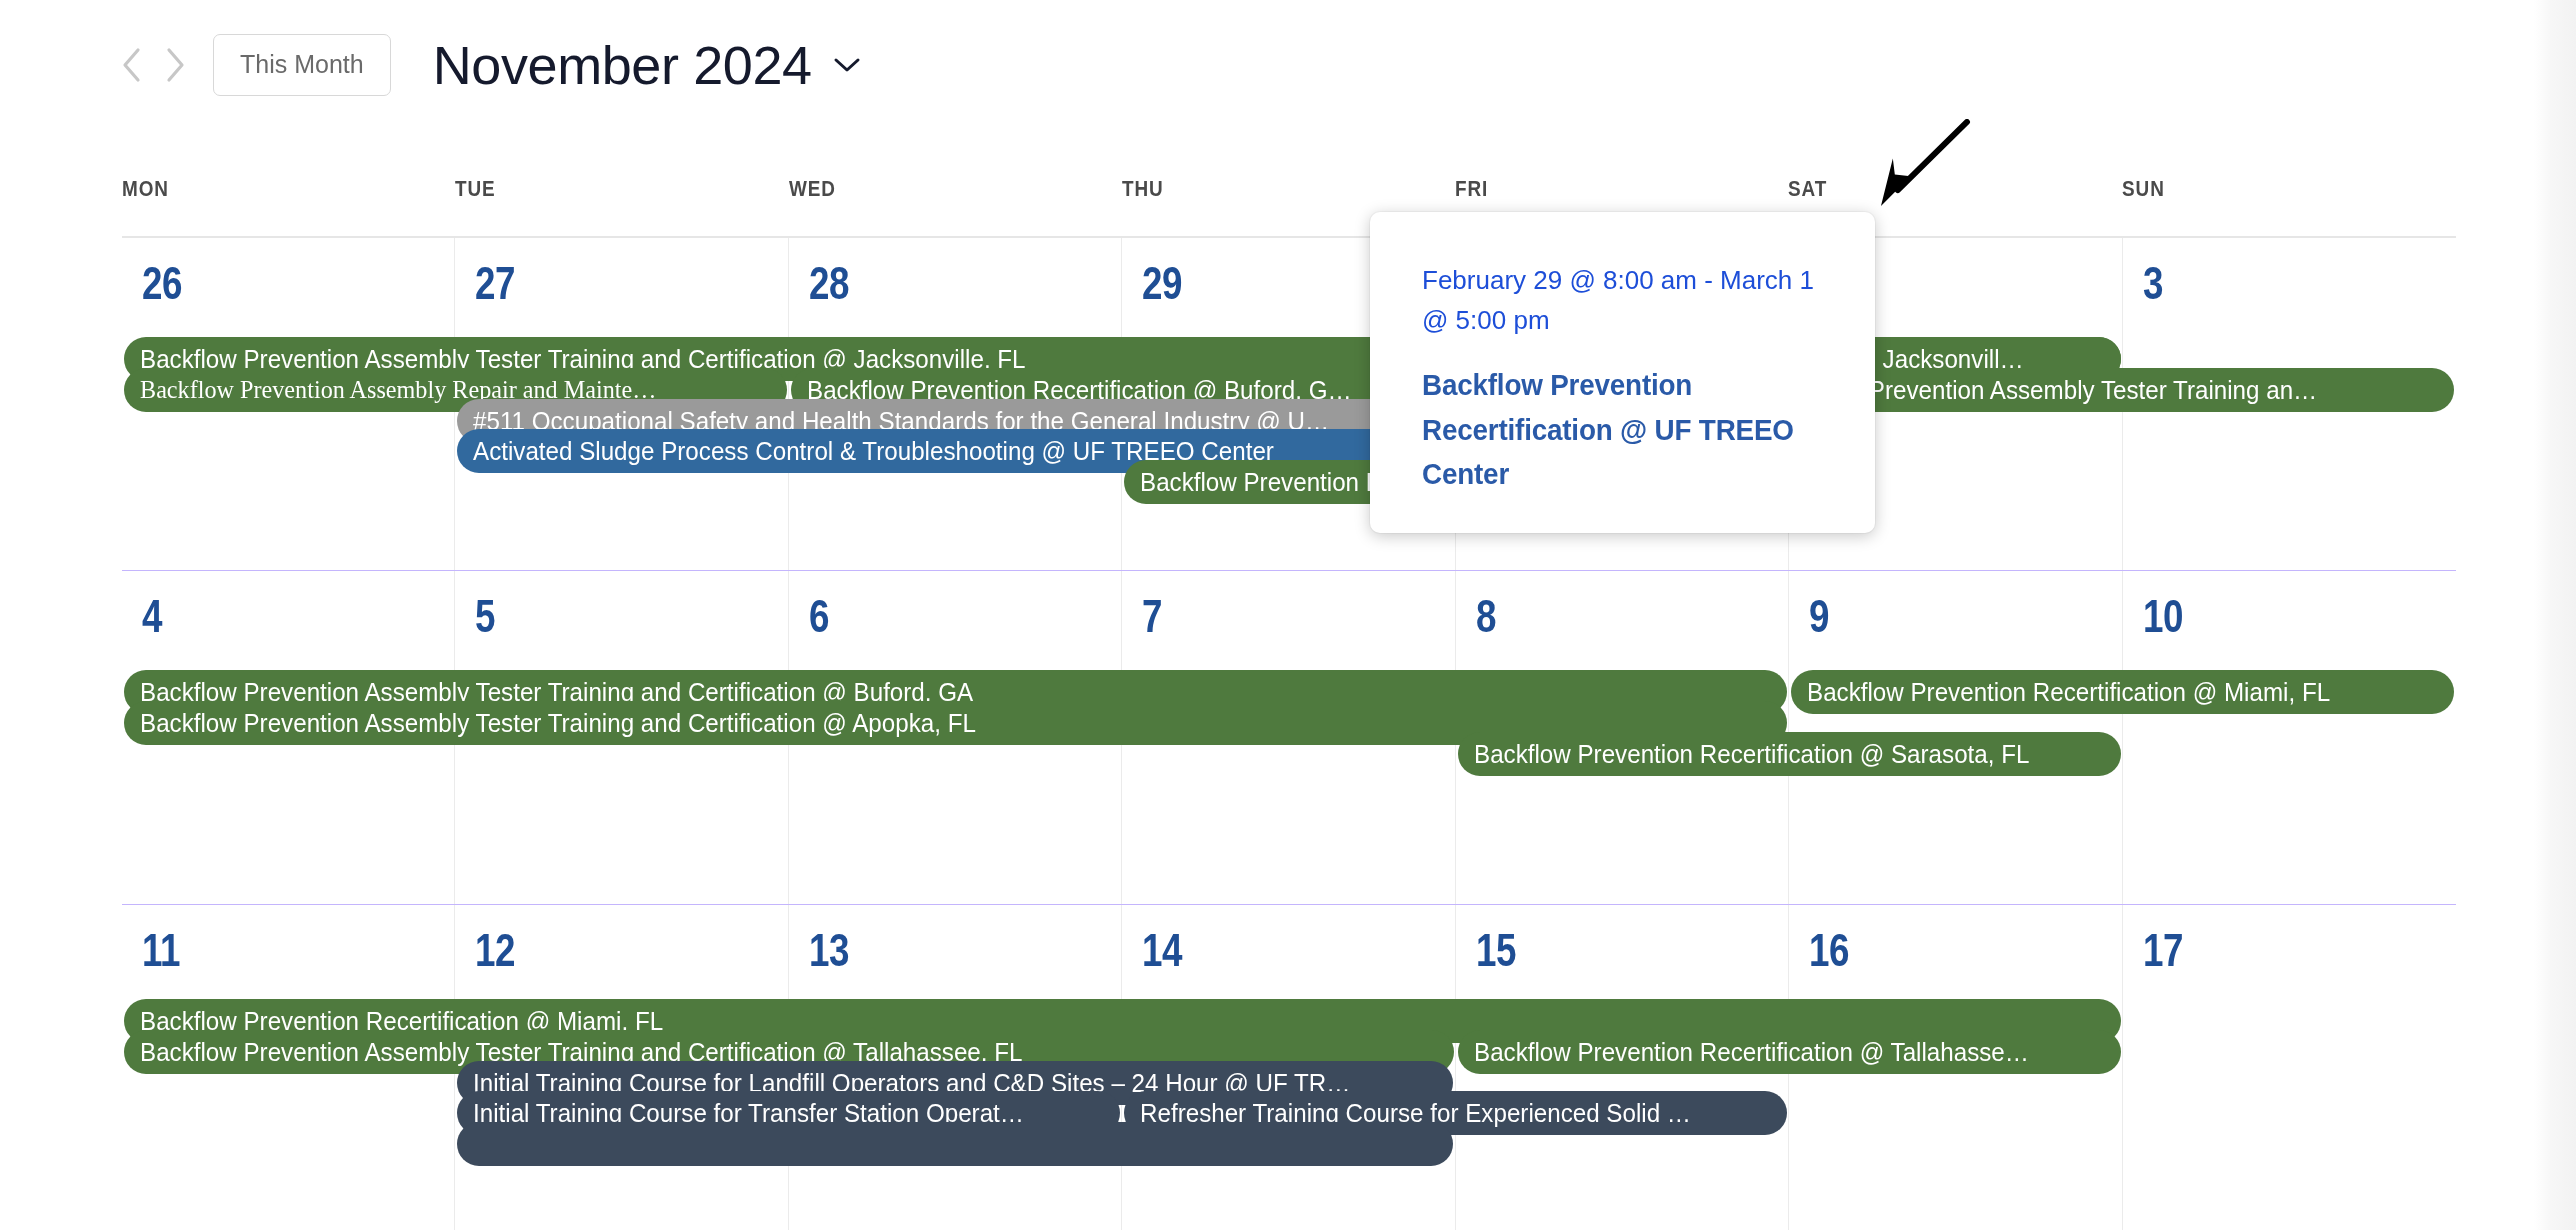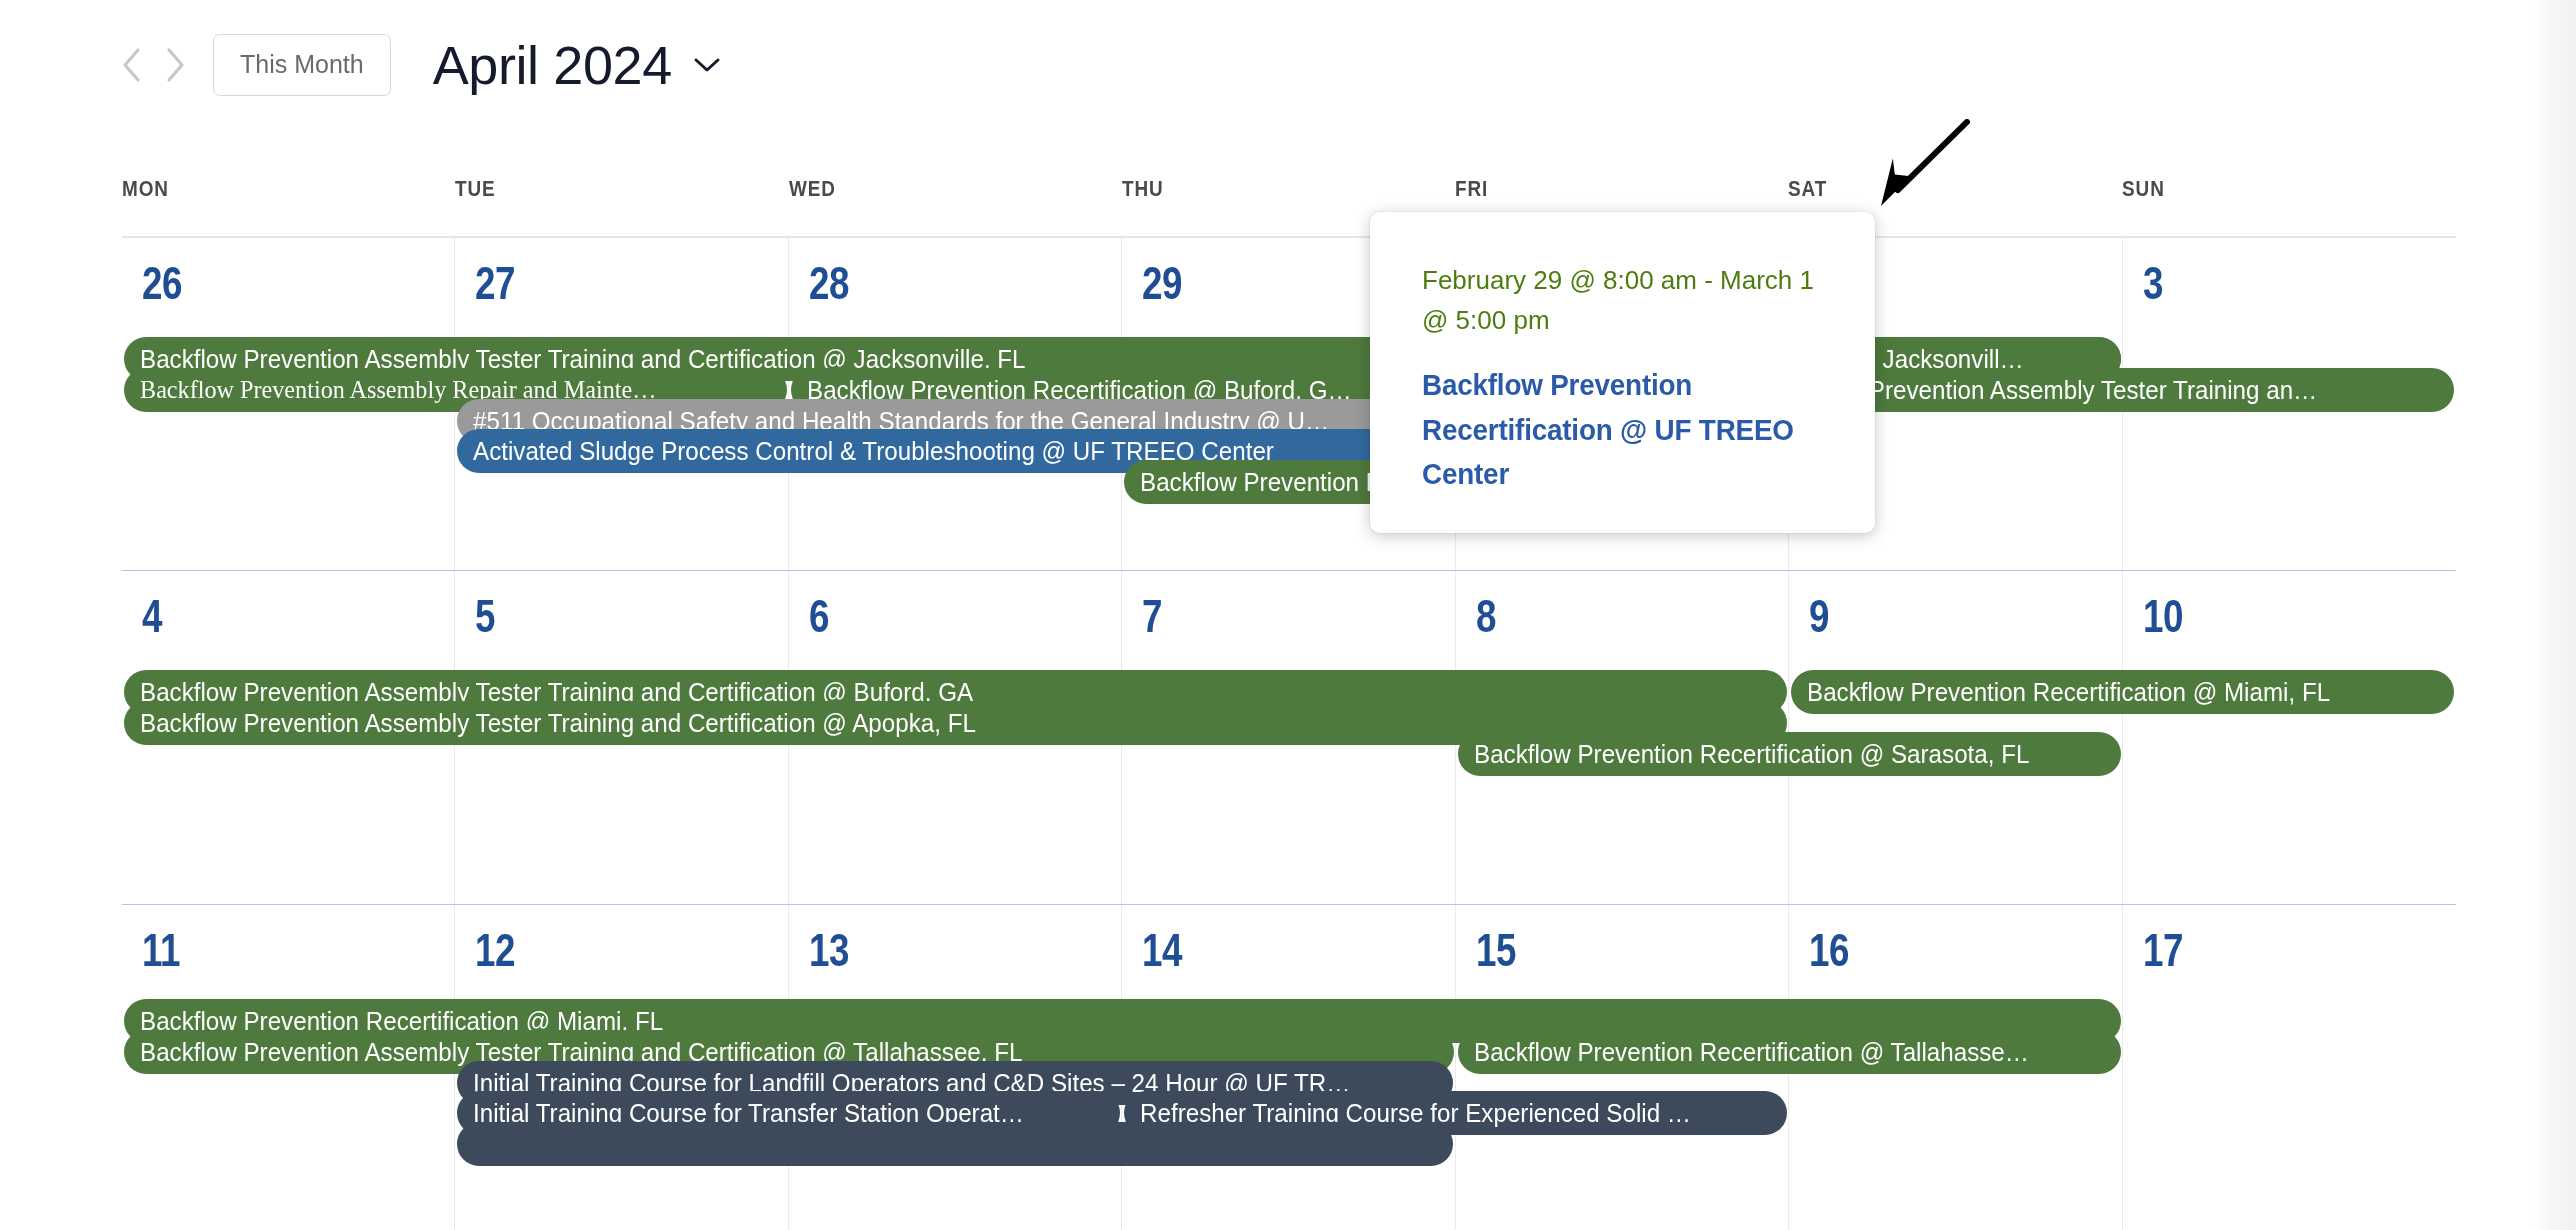--- a/index.html
+++ b/index.html
@@ -119,21 +119,21 @@
 
   
   .tooltip{
     position:absolute;left:1370px;top:212px;width:505px;height:321px;
     background:#ffffff;border-radius:10px;
     box-shadow:0 3px 16px rgba(0,0,0,.22), 0 0 0 1px rgba(0,0,0,.03);
     z-index:50;box-sizing:border-box;
     padding:48px 52px 0 52px;
   }
   .tt-time{
-    font-size:26px;line-height:1.55;color:#4d7c0f;
+    font-size:26px;line-height:1.55;color:#1d4ed8;
     font-family:"Liberation Sans",sans-serif;
   }
   .tt-title{
     margin-top:22px;
     font-size:29px;line-height:1.55;font-weight:bold;
     color:#2a5aa8;letter-spacing:-0.2px;
     font-family:"Liberation Sans Narrow","Liberation Sans",sans-serif;
     transform:scaleX(0.96);transform-origin:left top;
   }
 
@@ -157,21 +157,21 @@
         <path d="M18 3 L5 18 L18 33" fill="none" stroke="#c7c7c7" stroke-width="3.2" stroke-linecap="round" stroke-linejoin="round"></path>
       </svg>
     </div>
     <div class="navarrow">
       <svg width="22" height="36" viewBox="0 0 22 36" aria-hidden="true">
         <path d="M5 3 L18 18 L5 33" fill="none" stroke="#c7c7c7" stroke-width="3.2" stroke-linecap="round" stroke-linejoin="round"></path>
       </svg>
     </div>
     <div class="this-month">This Month</div>
     <div class="title-wrap">
-      <div class="cal-title">April 2024</div>
+      <div class="cal-title">November 2024</div>
       <div class="title-caret">
         <svg width="30" height="20" viewBox="0 0 30 20" aria-hidden="true">
           <path d="M4 5 L15 15 L26 5" fill="none" stroke="#151a2d" stroke-width="3" stroke-linecap="round" stroke-linejoin="round"></path>
         </svg>
       </div>
     </div>
   </div>
 
   <div class="dow-row">
     <div class="dow">MON</div>

